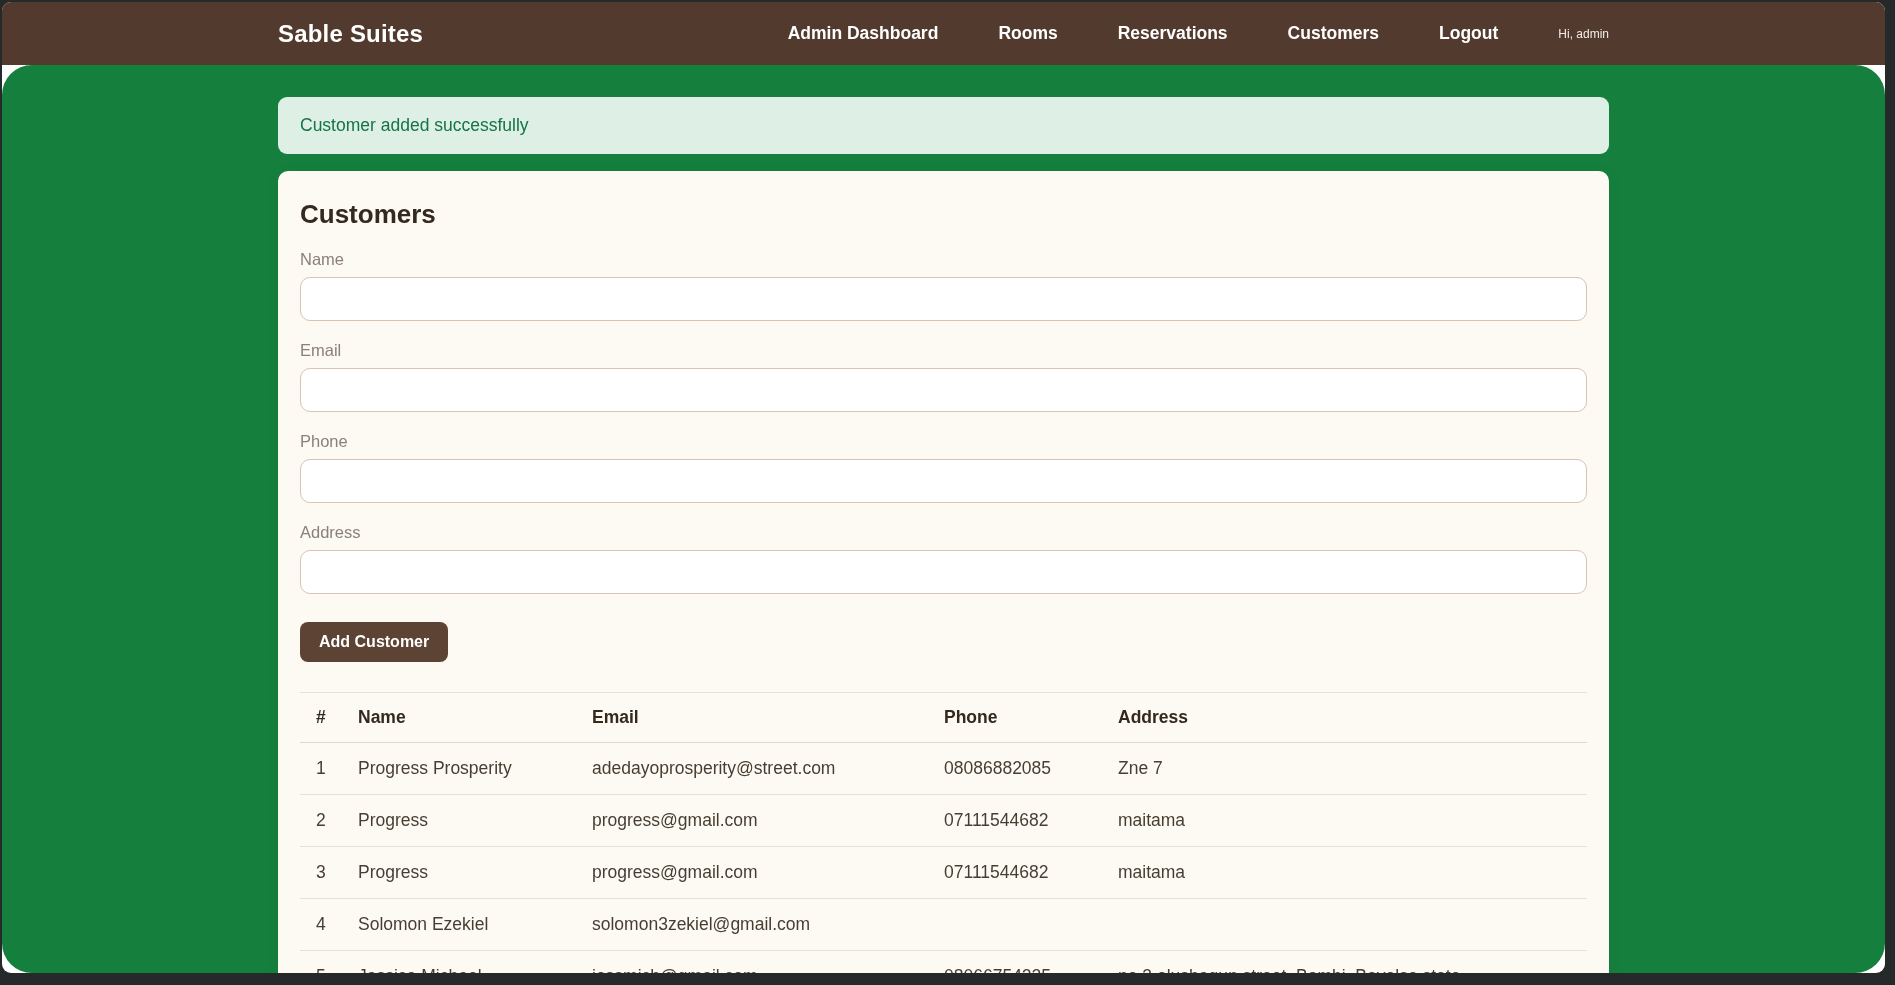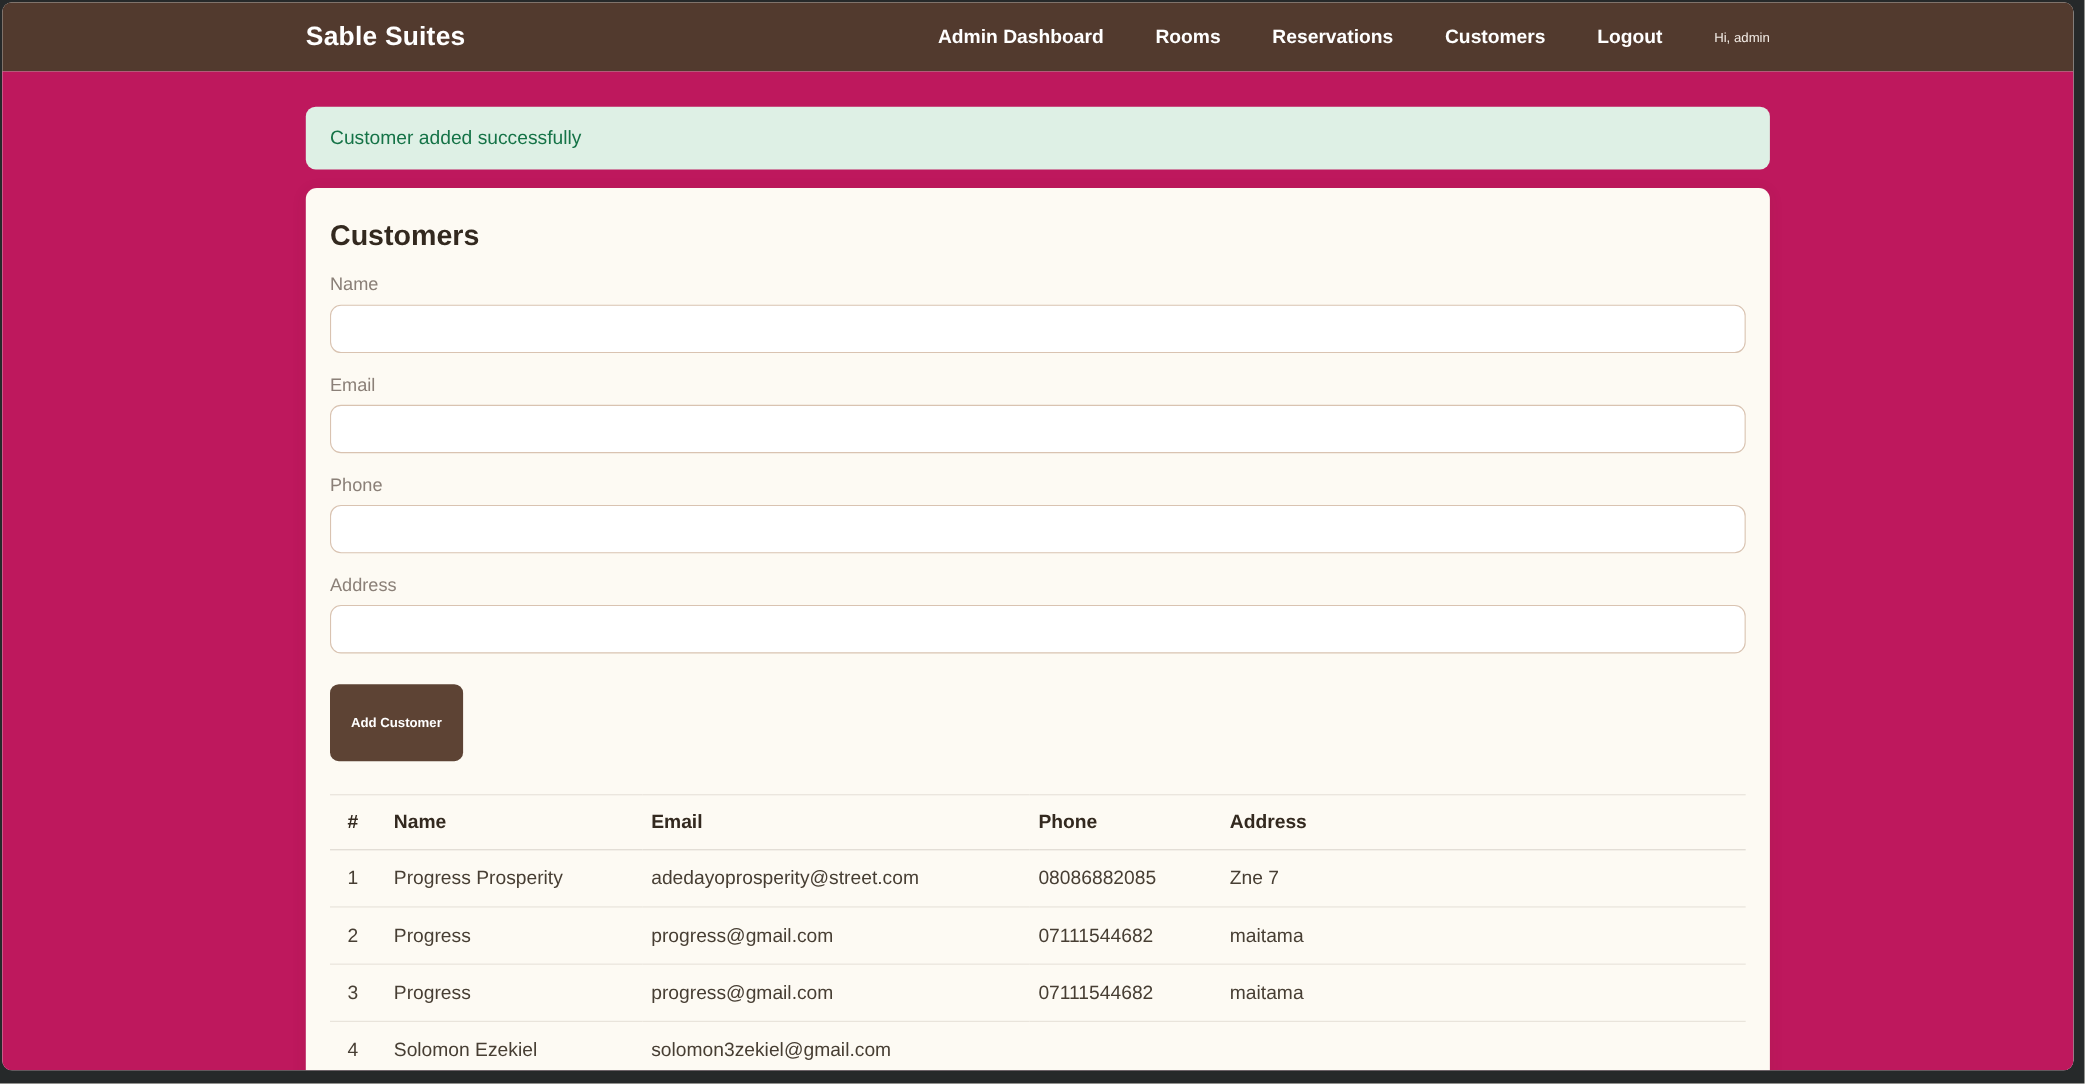--- a/index.html
+++ b/index.html
@@ -38,39 +38,40 @@
   .brand {
     color: #ffffff;
     font-weight: bold;
     font-size: 24px;
     letter-spacing: 0.2px;
     cursor: pointer;
   }
   .nav-links {
     display: flex;
     align-items: center;
-    gap: 47px;
+    gap: 60px;
   }
   .nav-link {
     color: #ffffff;
     font-weight: 700;
     font-size: 17.5px;
     text-decoration: none;
     cursor: pointer;
   }
   .nav-greeting {
     color: #f3ece6;
     font-weight: 400;
     font-size: 12px;
   }
   
   .main {
     flex: 1 1 auto;
-    background: #be185d;
+    background: #15803d;
     overflow: hidden;
+    border-radius: 30px;
   }
   .container {
     width: 1331px;
     max-width: 96%;
     margin: 0 auto;
   }
   .alert-success {
     margin-top: 32px;
     background: #def0e5;
     color: #157347;
@@ -109,25 +110,25 @@
     font-size: 17px;
     font-family: "Liberation Sans", sans-serif;
     color: #40382f;
     outline: none;
   }
   .btn-primary {
     margin-top: 8px;
     background: #5d4334;
     color: #ffffff;
     font-weight: bold;
-    font-size: 12px;
+    font-size: 16px;
     font-family: "Liberation Sans", sans-serif;
     border: none;
     border-radius: 8px;
-    padding: 28px 19px;
+    padding: 11px 19px;
     cursor: pointer;
   }
   
   .customers-table {
     width: 100%;
     margin-top: 30px;
     border-collapse: collapse;
     font-size: 17.5px;
   }
   .customers-table th {

